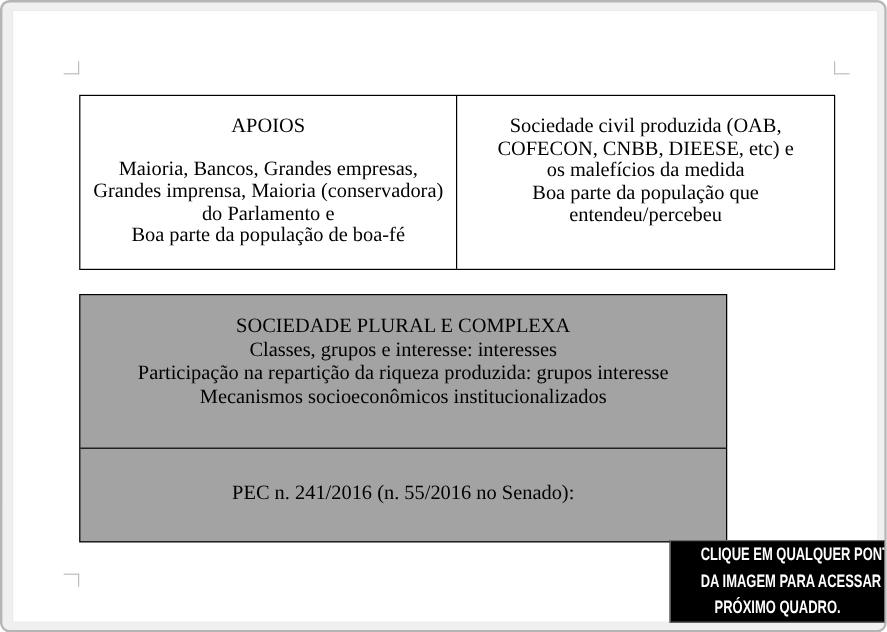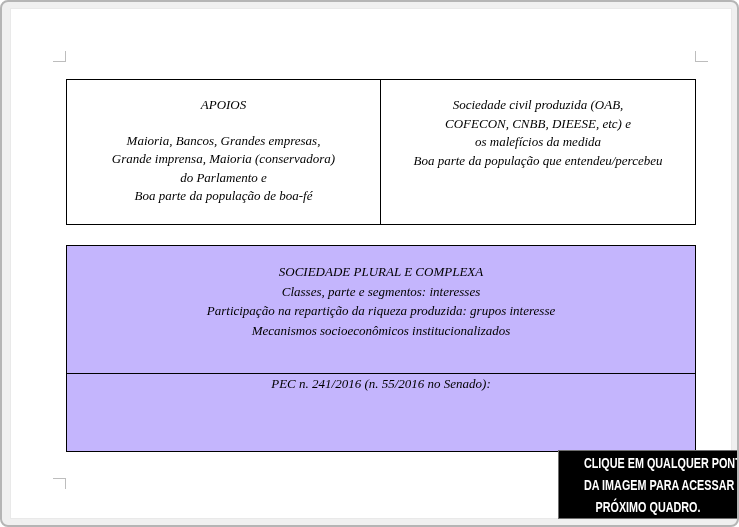--- a/index.html
+++ b/index.html
@@ -27,54 +27,54 @@
     border: 1px solid #e9e9e9;
   }
 
   
   .crop { position: absolute; width: 13px; height: 11px; }
   .crop.tl { left: 42px; top: 42px;  border-right: 1px solid #bdbdbd; border-bottom: 1px solid #bdbdbd; }
   .crop.tr { left: 684px; top: 42px; border-left: 1px solid #bdbdbd;  border-bottom: 1px solid #bdbdbd; }
   .crop.bl { left: 42px; top: 469px; border-right: 1px solid #bdbdbd; border-top: 1px solid #bdbdbd; }
 
   .doc-text {
-    font-size: 13px;
+    font-size: 17px;
     line-height: 18.5px;
     color: #000000;
     text-align: center;
-    font-style: italic;
   }
 
   .toprow {
     position: absolute;
     left: 55px; top: 70px;
     width: 630px; height: 146px;
     border: 1.5px solid #000000;
     display: flex;
     background: #ffffff;
   }
   .toprow .cell { width: 50%; padding-top: 16px; }
   .toprow .cell.left { border-right: 1.5px solid #000000; }
   .cell .title { margin-bottom: 17px; }
 
   .bigbox {
     position: absolute;
     left: 55px; top: 236px;
-    width: 630px; height: 207px;
+    width: 540px; height: 207px;
     border: 1.5px solid #000000;
-    background: #c4b5fd;
+    background: #a3a3a3;
   }
   .bigbox .upper {
     height: 128px;
     border-bottom: 1.5px solid #000000;
     padding-top: 16px;
   }
   .bigbox .lower {
     height: 74px;
     display: flex;
+    flex-direction: column;
     justify-content: center;
   }
   .bigbox .doc-text { line-height: 19.5px; }
 
   .overlay {
     position: absolute;
     left: 547px; top: 441px;
     width: 180px; height: 69px;
     background: #000000;
     border: 1px solid #6e6e6e;
@@ -103,36 +103,36 @@
   <div class="paper">
 
     <div class="crop tl"></div>
     <div class="crop tr"></div>
     <div class="crop bl"></div>
 
     <div class="toprow">
       <div class="cell left doc-text">
         <div class="title">APOIOS</div>
         <div>Maioria, Bancos, Grandes empresas,</div>
-        <div>Grande imprensa, Maioria (conservadora)</div>
+        <div>Grandes imprensa, Maioria (conservadora)</div>
         <div>do Parlamento e</div>
         <div>Boa parte da população de boa-fé</div>
       </div>
       <div class="cell doc-text">
         <div>Sociedade civil produzida (OAB,</div>
         <div>COFECON, CNBB, DIEESE, etc) e</div>
         <div>os malefícios da medida</div>
         <div>Boa parte da população que entendeu/percebeu</div>
       </div>
     </div>
 
     <div class="bigbox">
       <div class="upper doc-text">
         <div class="title">SOCIEDADE PLURAL E COMPLEXA</div>
-        <div>Classes, parte e segmentos: interesses</div>
+        <div>Classes, grupos e interesse: interesses</div>
         <div>Participação na repartição da riqueza produzida: grupos interesse</div>
         <div>Mecanismos socioeconômicos institucionalizados</div>
       </div>
       <div class="lower doc-text">
         <div>PEC n. 241/2016 (n. 55/2016 no Senado):</div>
       </div>
     </div>
 
     <div class="overlay">
       <div class="oline">CLIQUE EM QUALQUER PONTO</div>

